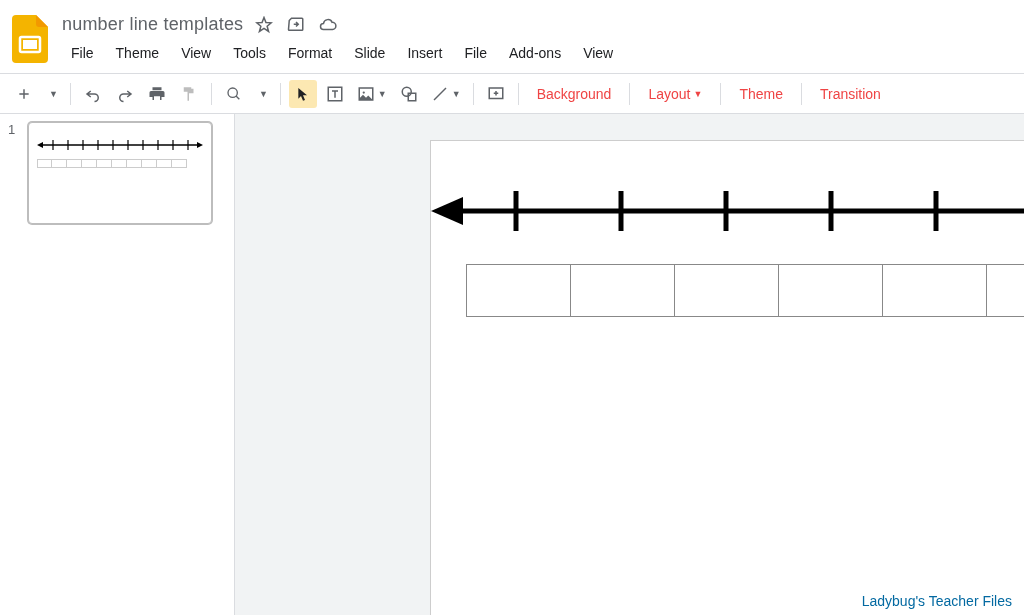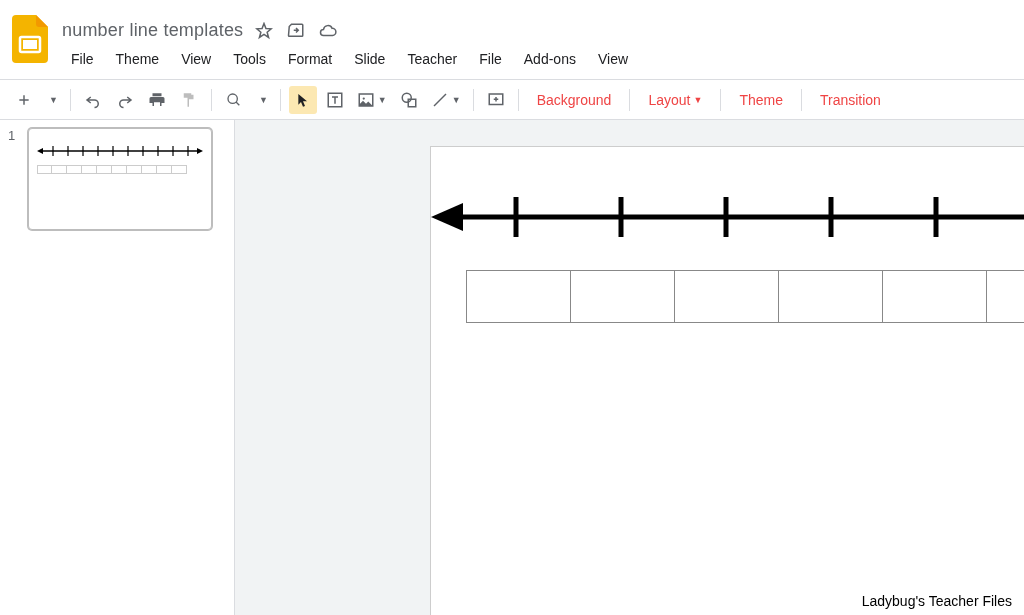--- a/index.html
+++ b/index.html
@@ -19,21 +19,21 @@
     }
     .app-icon {
       width: 40px;
       height: 50px;
       margin-right: 12px;
       display: flex;
       align-items: center;
       justify-content: center;
       margin-top: 6px;
     }
-    .title-area { flex: 1; margin-top: 6px; }
+    .title-area { flex: 1; }
     .title-row {
       display: flex;
       align-items: center;
       gap: 12px;
       padding-top: 6px;
     }
     .doc-title {
       font-size: 18px;
       color: #5f6368;
       letter-spacing: 0.2px;
@@ -189,21 +189,21 @@
       height: 53px;
       border: 1px solid #888;
       border-right: none;
     }
     .table-cell:last-child { border-right: 1px solid #888; }
     .watermark {
       position: absolute;
       right: 12px;
       bottom: 6px;
       font-size: 14px;
-      color: #000000;
+      color: #0369a1;
       text-align: center;
     }
   </style>
 </head>
 <body>
 
 <div class="header">
   <div class="app-icon">
     <svg width="36" height="48" viewBox="0 0 36 48">
       <path d="M4 0 h20 l12 12 v32 a4 4 0 0 1 -4 4 h-28 a4 4 0 0 1 -4 -4 v-40 a4 4 0 0 1 4 -4 z" fill="#f4b400"></path>
@@ -234,21 +234,21 @@
         </span>
       </div>
     </div>
     <div class="menu-row">
       <span class="menu-item">File</span>
       <span class="menu-item">Theme</span>
       <span class="menu-item">View</span>
       <span class="menu-item">Tools</span>
       <span class="menu-item">Format</span>
       <span class="menu-item">Slide</span>
-      <span class="menu-item">Teacher</span>
+      <span class="menu-item">Insert</span>
       <span class="menu-item">File</span>
       <span class="menu-item">Add-ons</span>
       <span class="menu-item">View</span>
     </div>
   </div>
 </div>
 
 <div class="divider"></div>
 
 <div class="toolbar">

